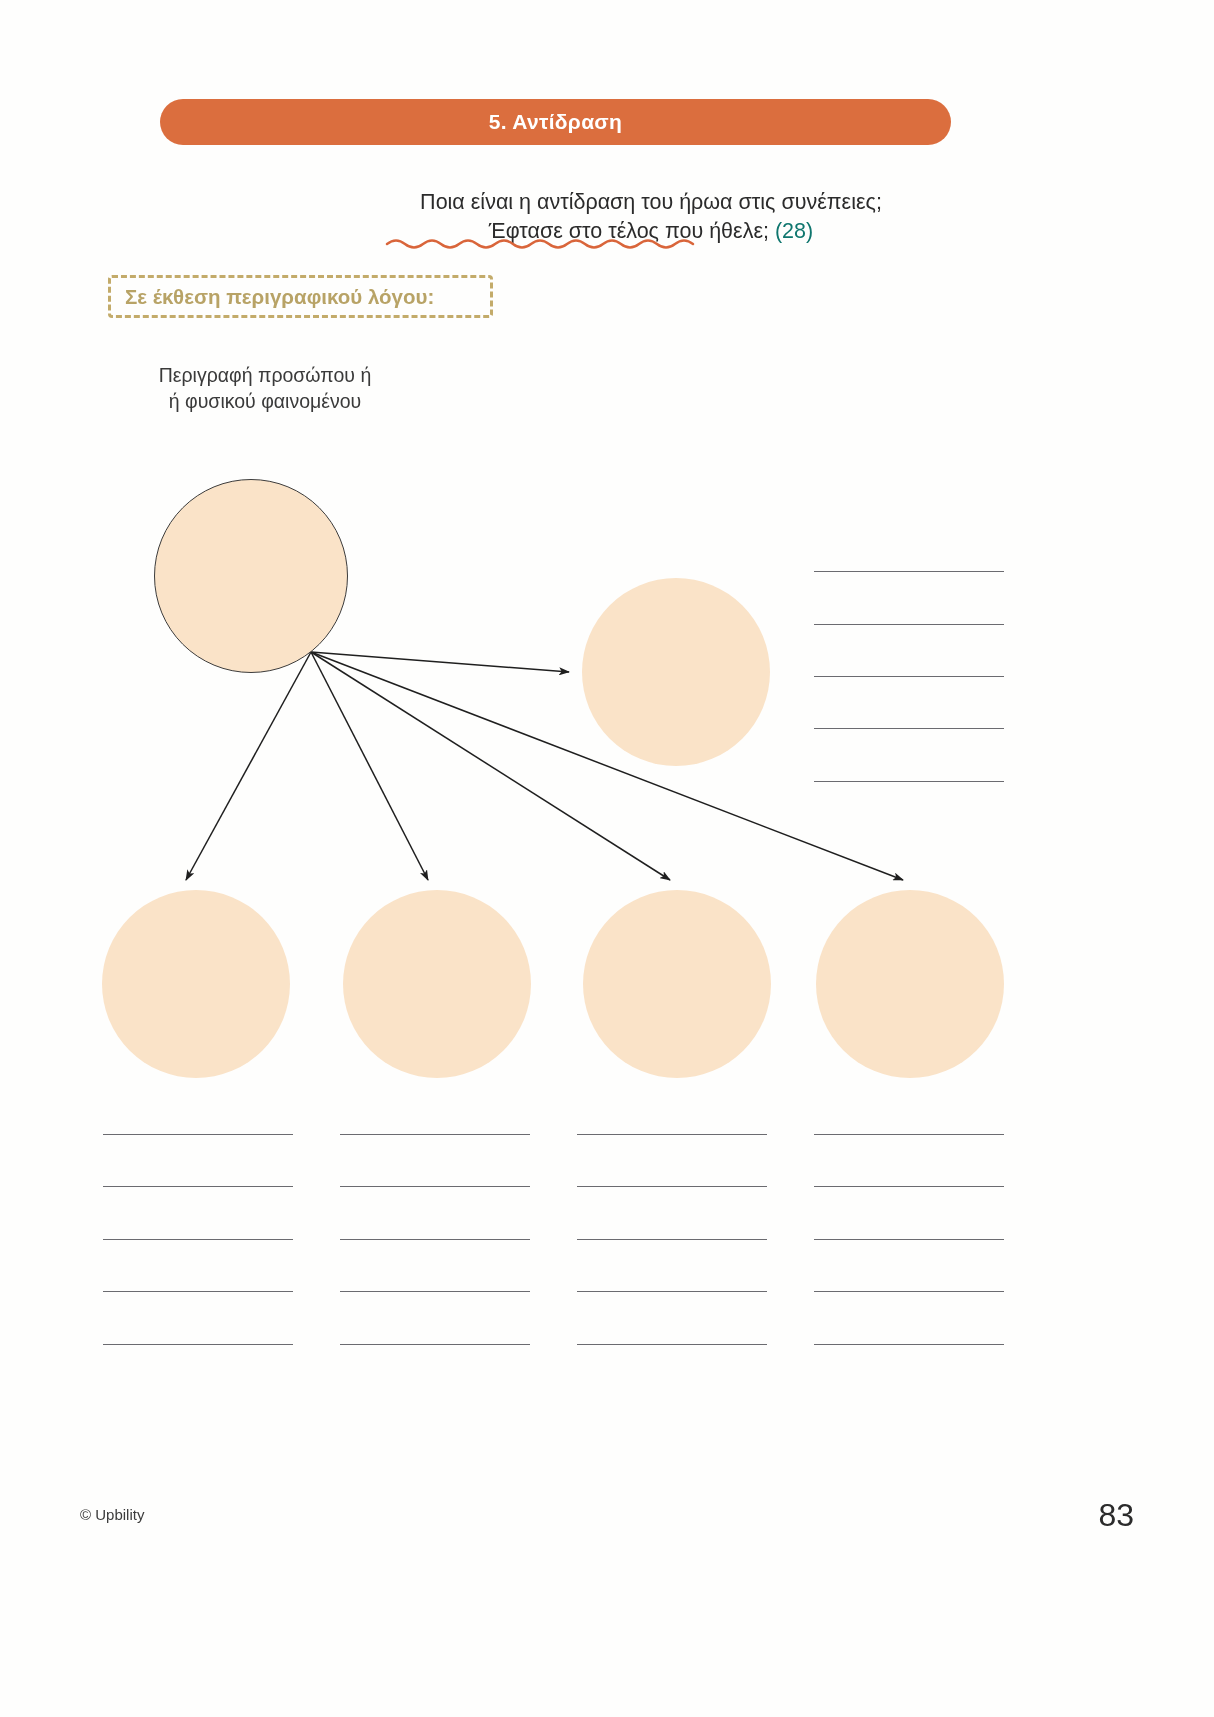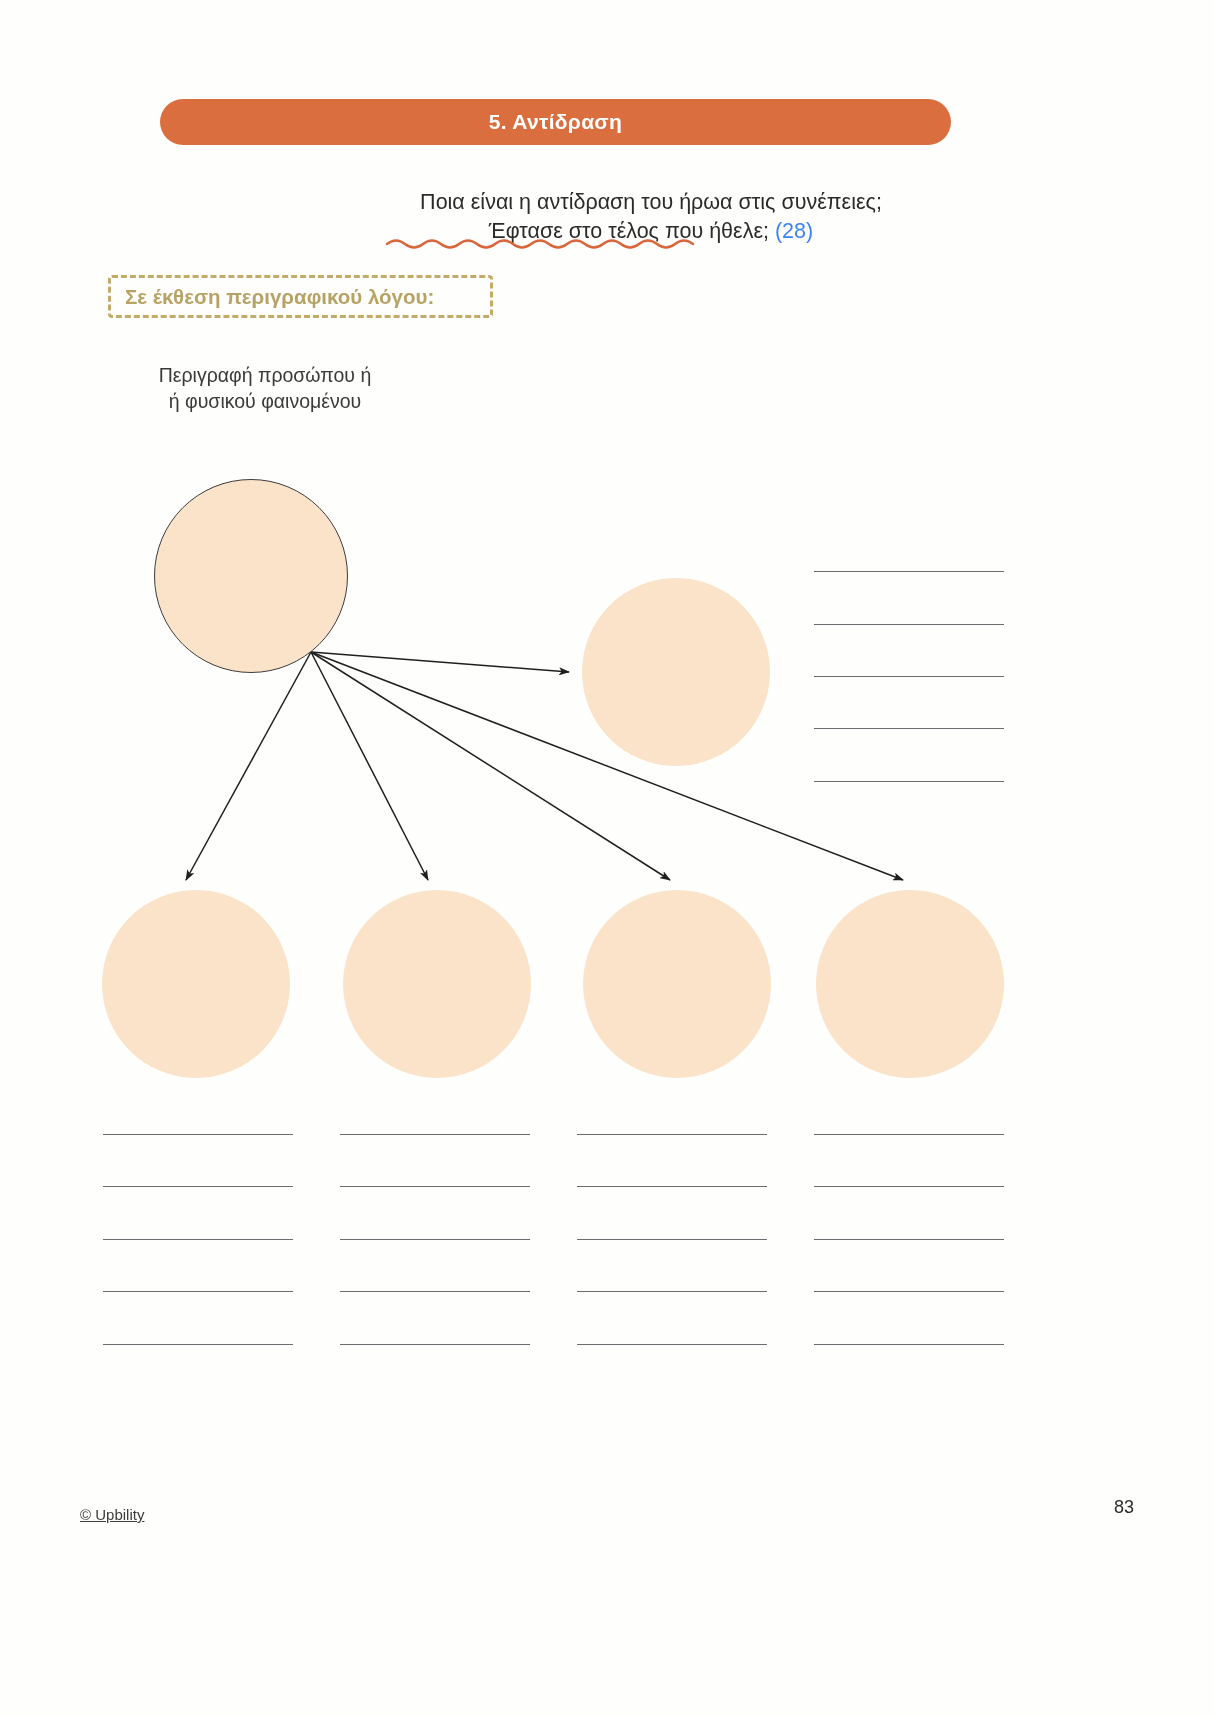--- a/index.html
+++ b/index.html
@@ -54,21 +54,21 @@
   .question-line {
     font-size: 21.5px;
     line-height: 29px;
     white-space: nowrap;
   }
   .question-line-2 {
     position: relative;
     display: inline-block;
   }
   .question-count {
-    color: #3b82f6;
+    color: #0f766e;
   }
   .wavy-underline {
     position: absolute;
     left: 385px;
     top: 236px;
     width: 310px;
     height: 14px;
     overflow: hidden;
   }
 
@@ -133,27 +133,26 @@
     border-top: 1.6px solid #6b6b70;
   }
 
   
   .footer-copyright {
     position: absolute;
     left: 80px;
     top: 1506px;
     font-size: 15px;
     color: #3c3c3c;
-    text-decoration: underline;
   }
   .footer-pagenum {
     position: absolute;
     right: 80px;
     top: 1497px;
-    font-size: 18px;
+    font-size: 32px;
     color: #2b2b2b;
   }
 </style>
 </head>
 <body>
 
 <div id="page">
 
   <div class="header-banner">
     <div class="header-banner-title">5.  Αντίδραση</div>

